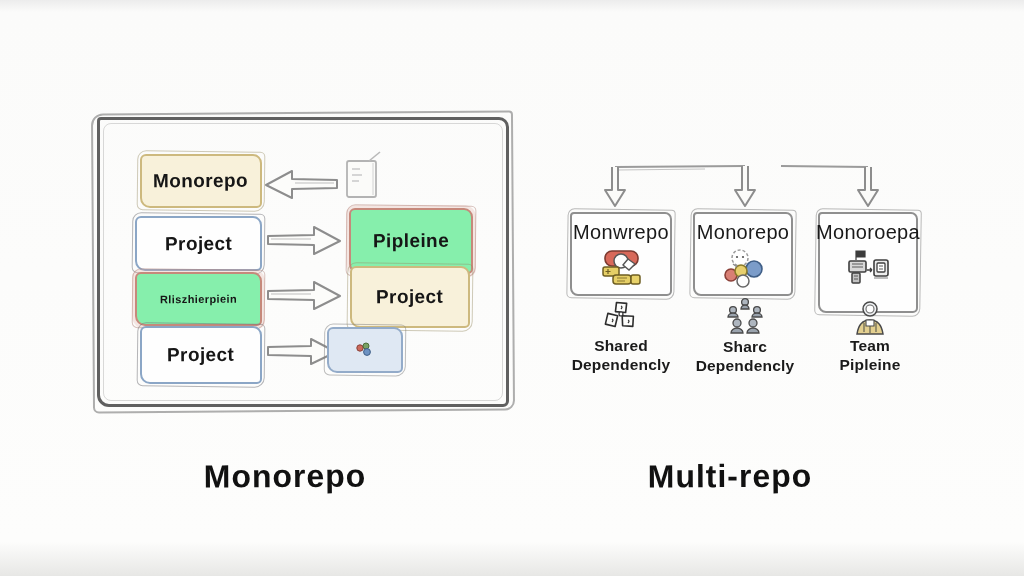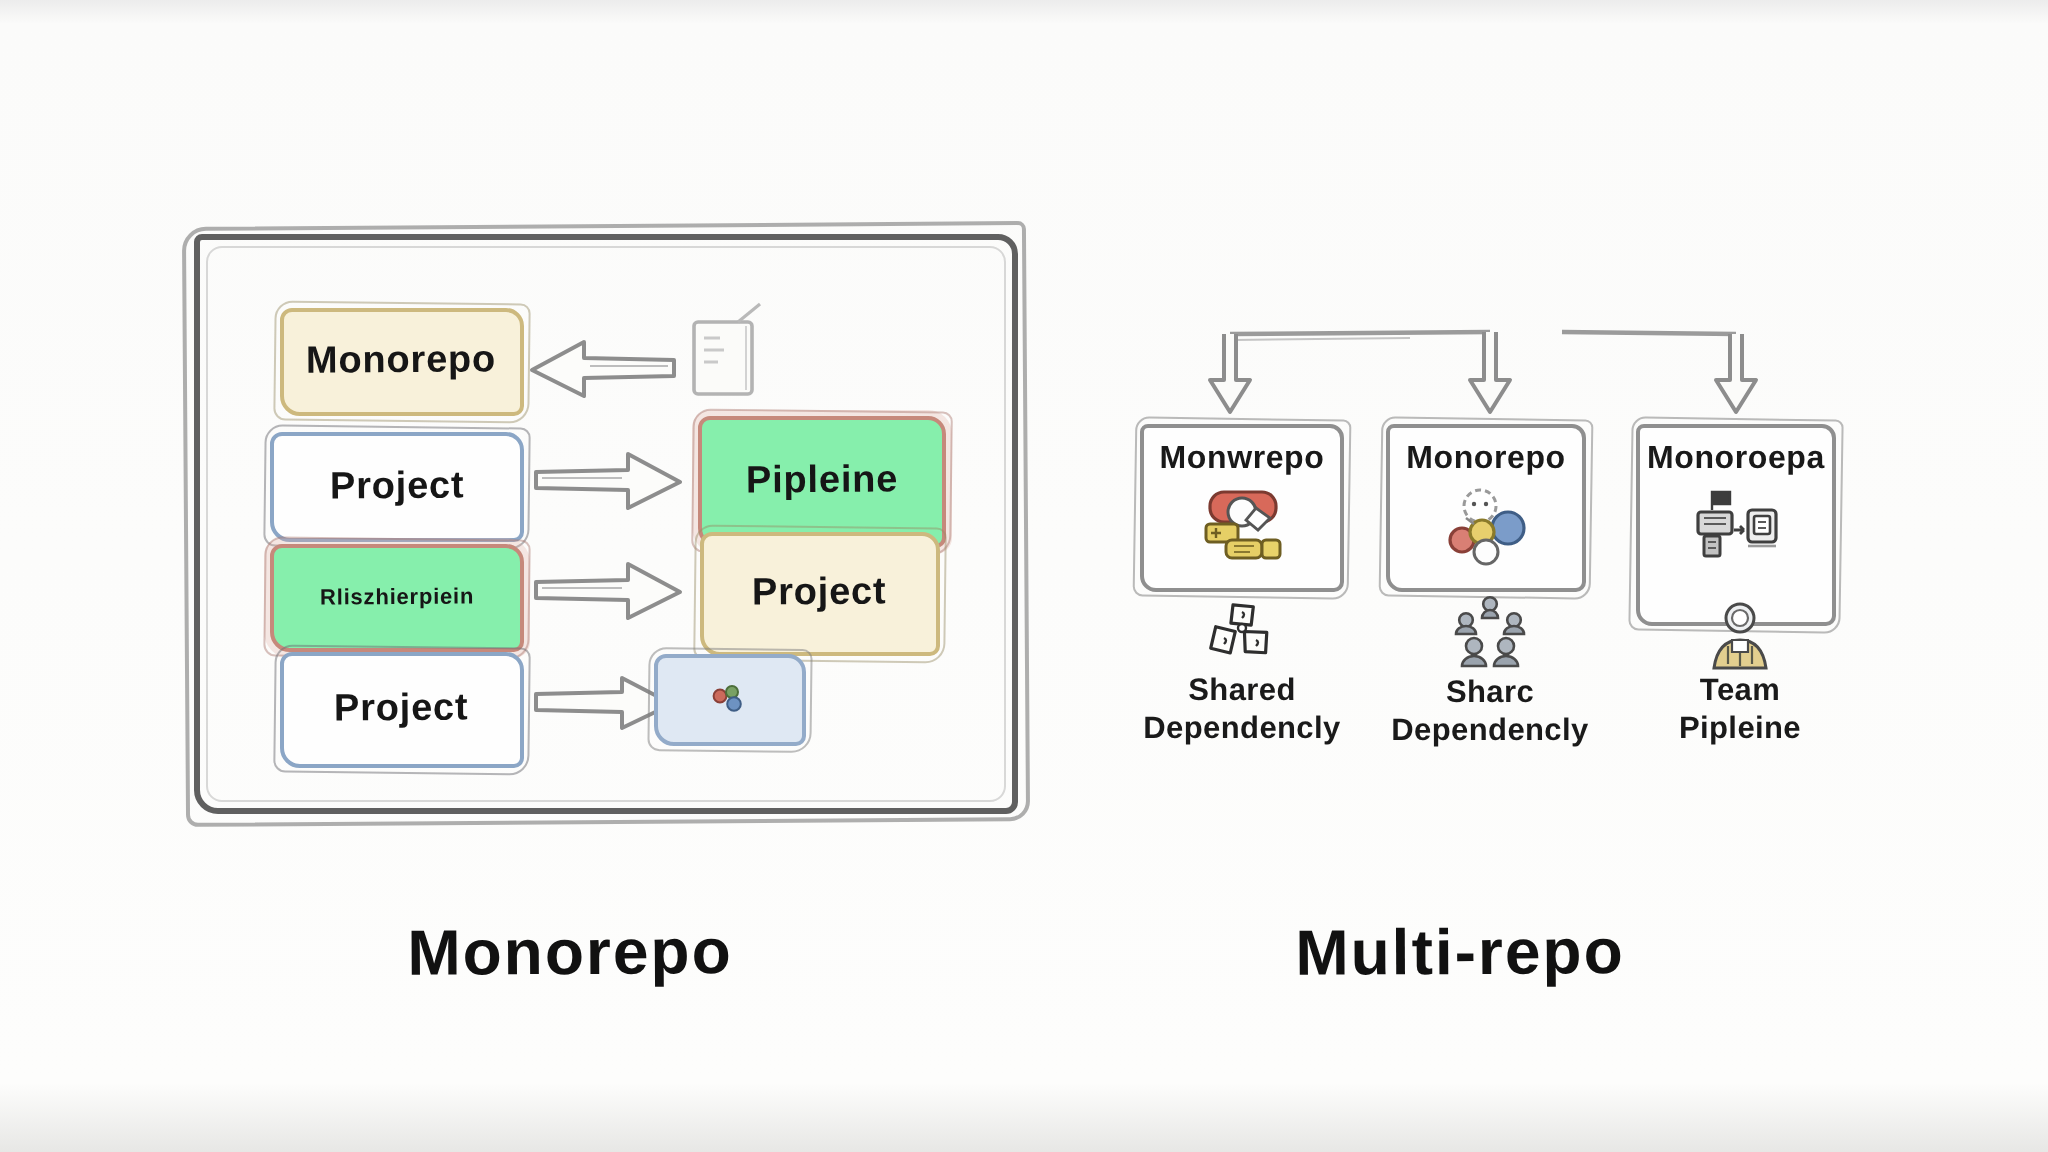--- a/index.html
+++ b/index.html
@@ -26,21 +26,21 @@
   .sk.mini   { background:#dfe8f3; border-color:#93abc9; }
 
   .panel-frame { position:absolute; border:3px solid #606060; border-radius:4px 10px 6px 12px; background:transparent; }
   .panel-frame::before { content:""; position:absolute; inset:-8px;
         border:2px solid rgba(110,110,110,.55); border-radius:12px 4px 10px 6px;
         transform:rotate(-.4deg); pointer-events:none; }
   .panel-frame::after { content:""; position:absolute; inset:3px;
         border:1px solid rgba(150,150,150,.35); border-radius:8px; pointer-events:none; }
 
   .boxlabel { font-size:19px; font-weight:bold; letter-spacing:.4px; color:#161616; transform:rotate(-.4deg); }
-  .card-title { font-size:16px; font-weight:bold; letter-spacing:.3px; color:#191919; }
+  .card-title { font-size:20px; font-weight:normal; letter-spacing:.3px; color:#191919; }
 
   .card { position:absolute; background:#fefefe; border:2.5px solid #8f8f8f;
           border-radius:4px 7px 5px 8px; display:flex; flex-direction:column;
           align-items:center; padding-top:7px; gap:4px; }
   .card::before { content:""; position:absolute; inset:-5px;
           border:1.6px solid rgba(120,120,120,.5); border-radius:7px 4px 8px 5px;
           transform:rotate(.9deg); pointer-events:none; }
 
   .cap-group { position:absolute; width:140px; display:flex; flex-direction:column; align-items:center;text-align:center; }
   .cap-line { font-size:15.5px; font-weight:bold; line-height:19px; color:#1a1a1a; letter-spacing:.2px; }

